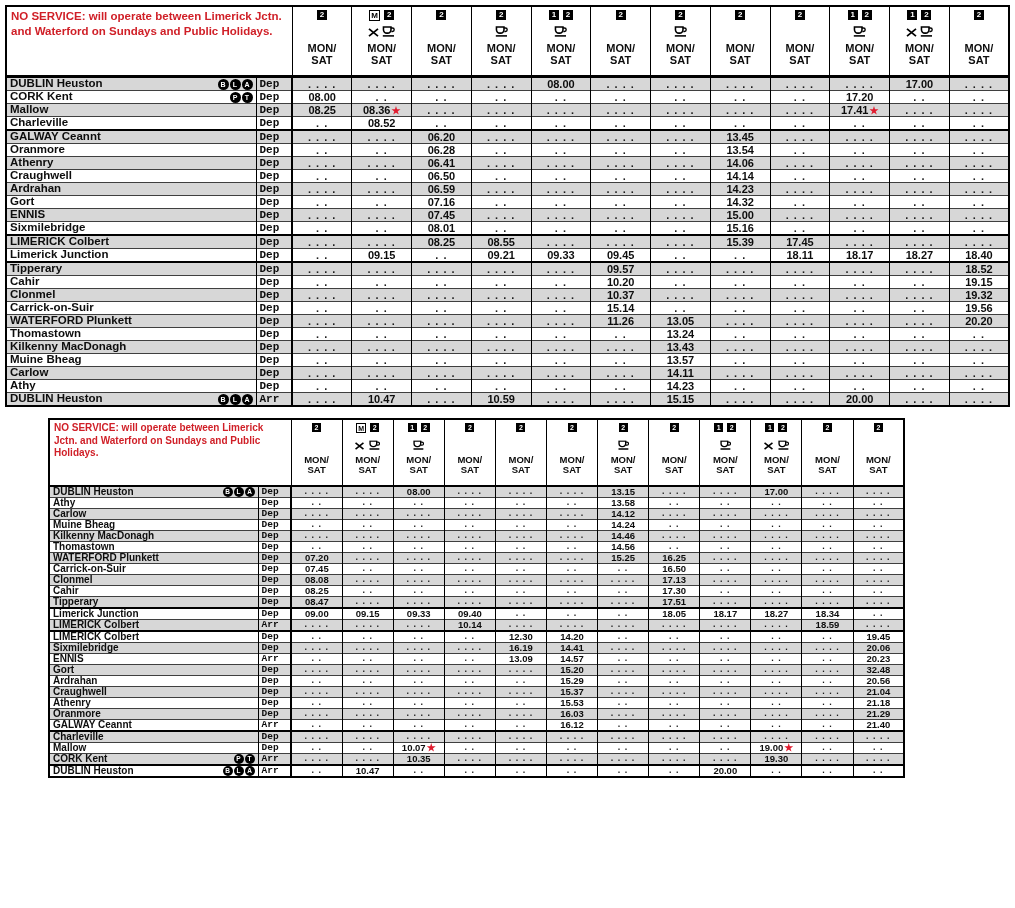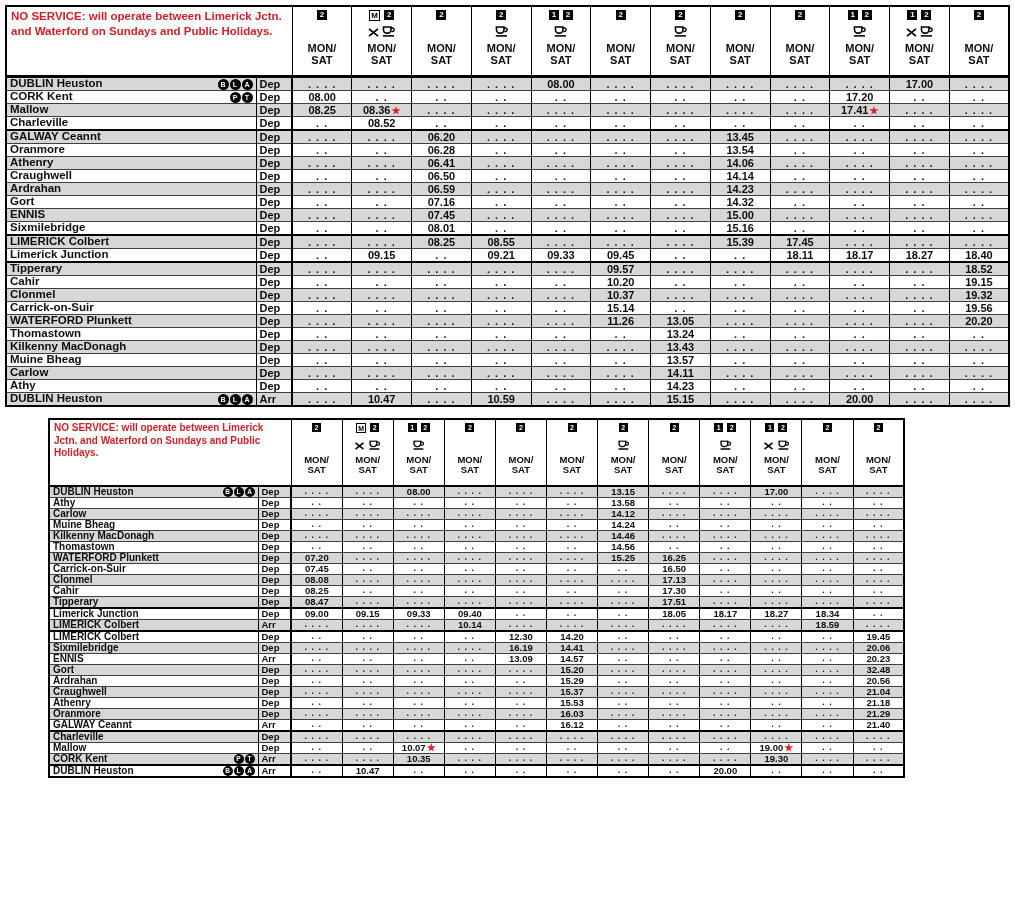--- a/index.html
+++ b/index.html
@@ -11,21 +11,21 @@
   table.t{border-collapse:collapse;table-layout:fixed;border:2px solid #000;}
   .t th,.t td{padding:0;overflow:hidden;white-space:nowrap;}
   .t td{border-left:1px solid #000;border-top:1px solid #3f3f3f;text-align:center;
         vertical-align:middle;height:12px;font-size:11px;line-height:1;}
   .t thead th{border-left:1px solid #000;border-bottom:3px solid #000;vertical-align:top;height:61px;}
   th.note{text-align:left;vertical-align:middle;white-space:normal;
           font-size:11.5px;line-height:1.3;padding:2px 4px 2px 4px;}
   td.station-cell{text-align:left;border-left:none;}
   .srow{display:flex;align-items:center;width:100%;}
   .nm{padding-left:3px;font-size:11.5px;}
-  td.move-cell{text-align:left;padding-left:3px;}
+  td.move-cell{text-align:left;padding-left:3px;font-family:Liberation Mono, monospace;}
   td.first-time,th.first-time{border-left:2px solid #000;}
   tr.g{background:#d7d7d7;}
   tr.thick td{border-top:2px solid #000;}
   .colh{display:flex;flex-direction:column;align-items:center;height:100%;}
   .badges{display:flex;gap:4px;justify-content:center;padding-top:3px;height:13px;align-items:flex-start;}
   .badge{display:inline-flex;align-items:center;justify-content:center;width:10px;height:10px;
          font-size:8px;line-height:1;background:#000;color:#fff;}
   .badge.m{background:#fff;color:#000;border:1px solid #000;width:9px;height:9px;}
   .icons{display:flex;gap:3px;justify-content:center;align-items:flex-end;margin-top:auto;min-height:11px;}
   .day{font-size:11px;line-height:1.1;text-align:center;white-space:normal;width:34px;padding:1px 0 9px;}

